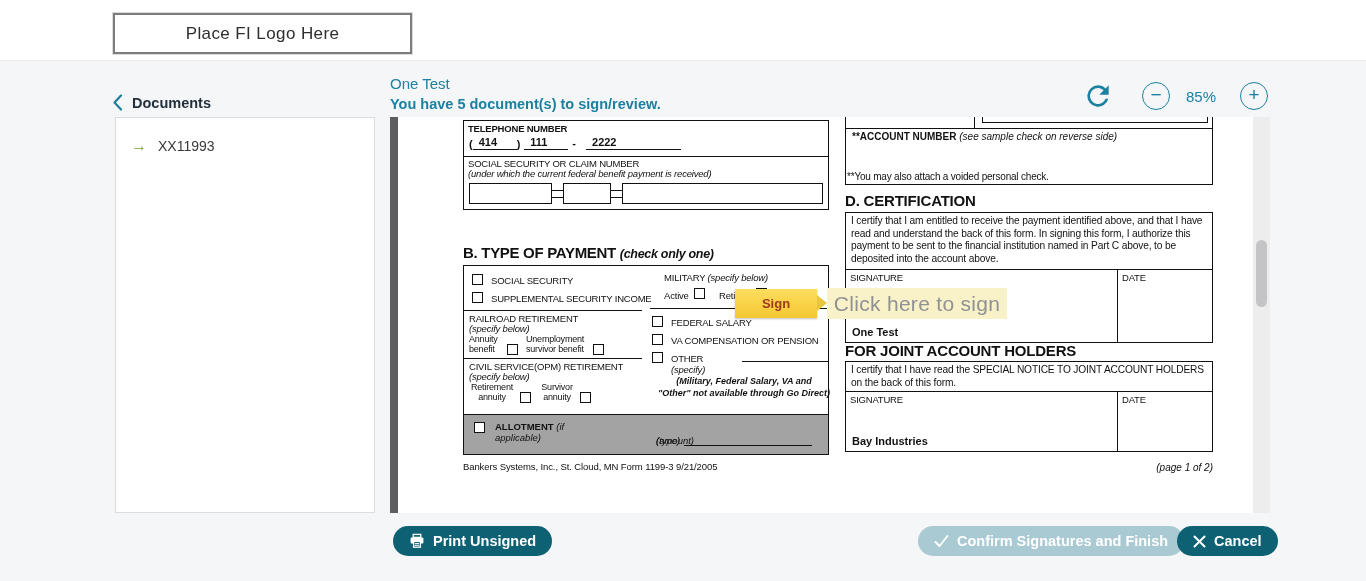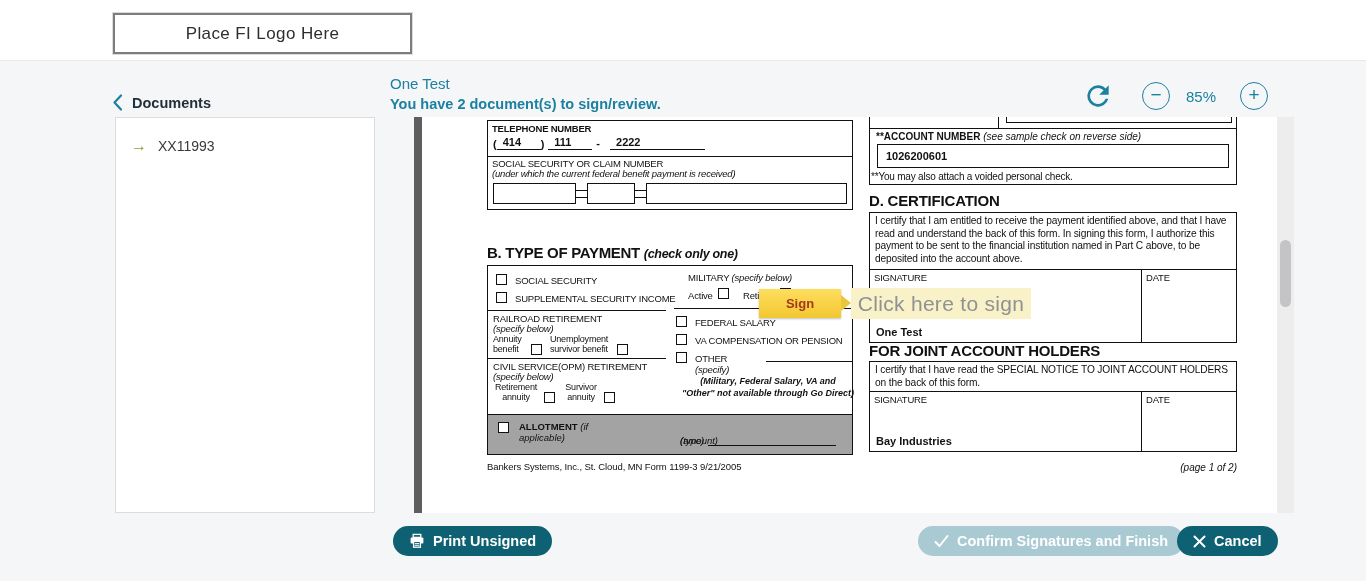--- a/index.html
+++ b/index.html
@@ -23,21 +23,21 @@
 
   
   .recipient { position:absolute; left:390px; top:75px; font-size:15px; color:#1c80a0; }
   .status-msg { position:absolute; left:390px; top:96px; font-size:14.5px; font-weight:700; color:#1c80a0; }
   .refresh-btn { position:absolute; left:1082px; top:80px; width:32px; height:32px; cursor:pointer; }
   .circle-btn { position:absolute; top:82px; width:28px; height:28px; border:1.6px solid #1c80a0; border-radius:50%;
                 color:#1c80a0; font-size:19px; line-height:24px; text-align:center; cursor:pointer; background:transparent; }
   .zoom-pct { position:absolute; left:1186px; top:88px; font-size:15px; color:#1c80a0; }
 
   
-  .viewer { position:absolute; left:390px; top:117px; width:880px; height:396px;margin-left:24px; }
+  .viewer { position:absolute; left:390px; top:117px; width:880px; height:396px; }
   .spine { position:absolute; left:0; top:0; width:8px; height:396px; background:#5e5e60; }
   .page { position:absolute; left:8px; top:0; width:855px; height:396px; background:#fff; }
   .scroll-track { position:absolute; left:863px; top:0; width:17px; height:396px; background:#ededee; }
   .scroll-thumb { position:absolute; left:3px; top:123px; width:11px; height:67px; border-radius:6px; background:#c4c4c6; cursor:grab; }
 
   
   .page, .page * { color:#111; }
   .flabel { font-size:9.5px; letter-spacing:-0.2px; }
   .fitalic { font-style:italic; }
   .fbold { font-weight:700; }
@@ -140,21 +140,21 @@
     <span class="lbl">Documents</span>
   </div>
   <div class="doc-panel">
     <div class="doc-item">
       <span class="arrow">→</span>
       <span class="lbl">XX11993</span>
     </div>
   </div>
 
   <div class="recipient">One Test</div>
-  <div class="status-msg">You have 2 document(s) to sign/review.</div>
+  <div class="status-msg">You have 5 document(s) to sign/review.</div>
 
   <div class="refresh-btn">
     <svg width="32" height="32" viewBox="0 0 24 24">
       <path fill="#1c80a0" d="M17.65 6.35A7.95 7.95 0 0 0 12 4a8 8 0 1 0 7.73 10h-2.08A6 6 0 1 1 12 6c1.66 0 3.14.69 4.22 1.78L13 11h7V4l-2.35 2.35z"></path>
     </svg>
   </div>
   <div class="circle-btn" style="left:1142px;">
     <span>−</span>
   </div>
   <div class="zoom-pct">85%</div>
@@ -266,23 +266,20 @@
         </div>
       </div>
 
       <div class="imprint">Bankers Systems, Inc., St. Cloud, MN Form 1199-3 9/21/2005</div>
 
       <div class="acct">
         <div class="rem-v"></div>
         <div class="rem-box"></div>
         <div class="acct-top"></div>
         <div class="acct-lbl"><span class="fbold">**ACCOUNT NUMBER </span><span class="fitalic">(see sample check on reverse side)</span></div>
-        <div class="acct-box">
-          <span>1026200601</span>
-        </div>
         <div class="acct-note">**You may also attach a voided personal check.</div>
       </div>
 
       <div class="cert-title">D. CERTIFICATION</div>
       <div class="cert-box">
         <div class="cert-body">I certify that I am entitled to receive the payment identified above, and that I have read and understand the back of this form. In signing this form, I authorize this payment to be sent to the financial institution named in Part C above, to be deposited into the account above.</div>
         <div class="sig-row">
           <div class="sig-cell">
             <span class="flabel">SIGNATURE</span>
             <span class="sig-value">One Test</span>

